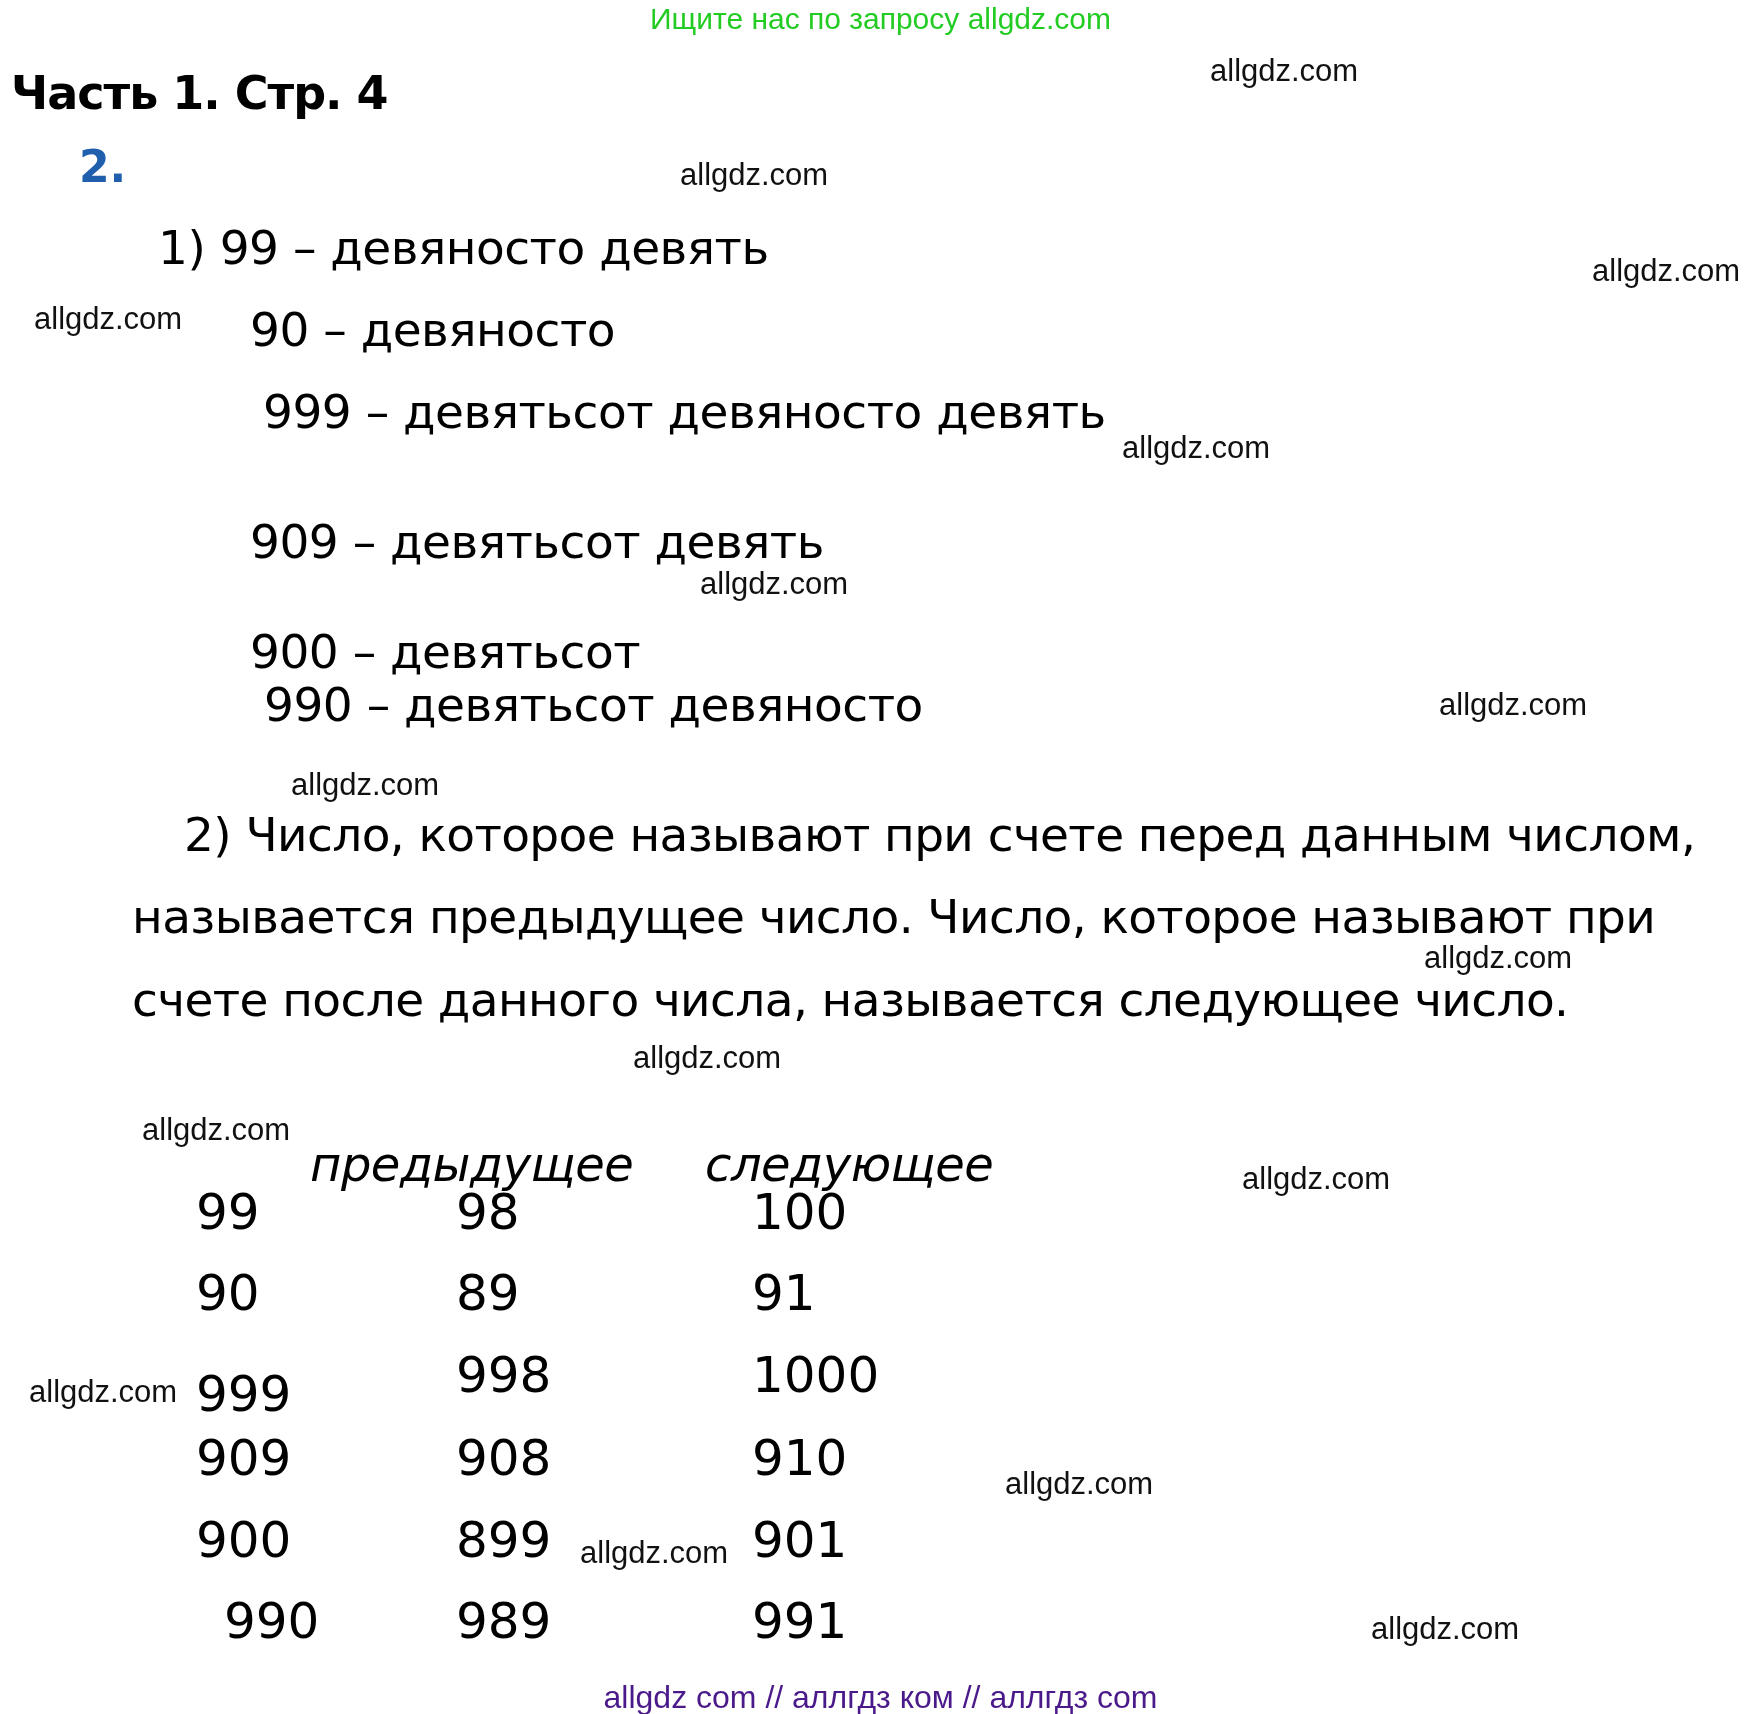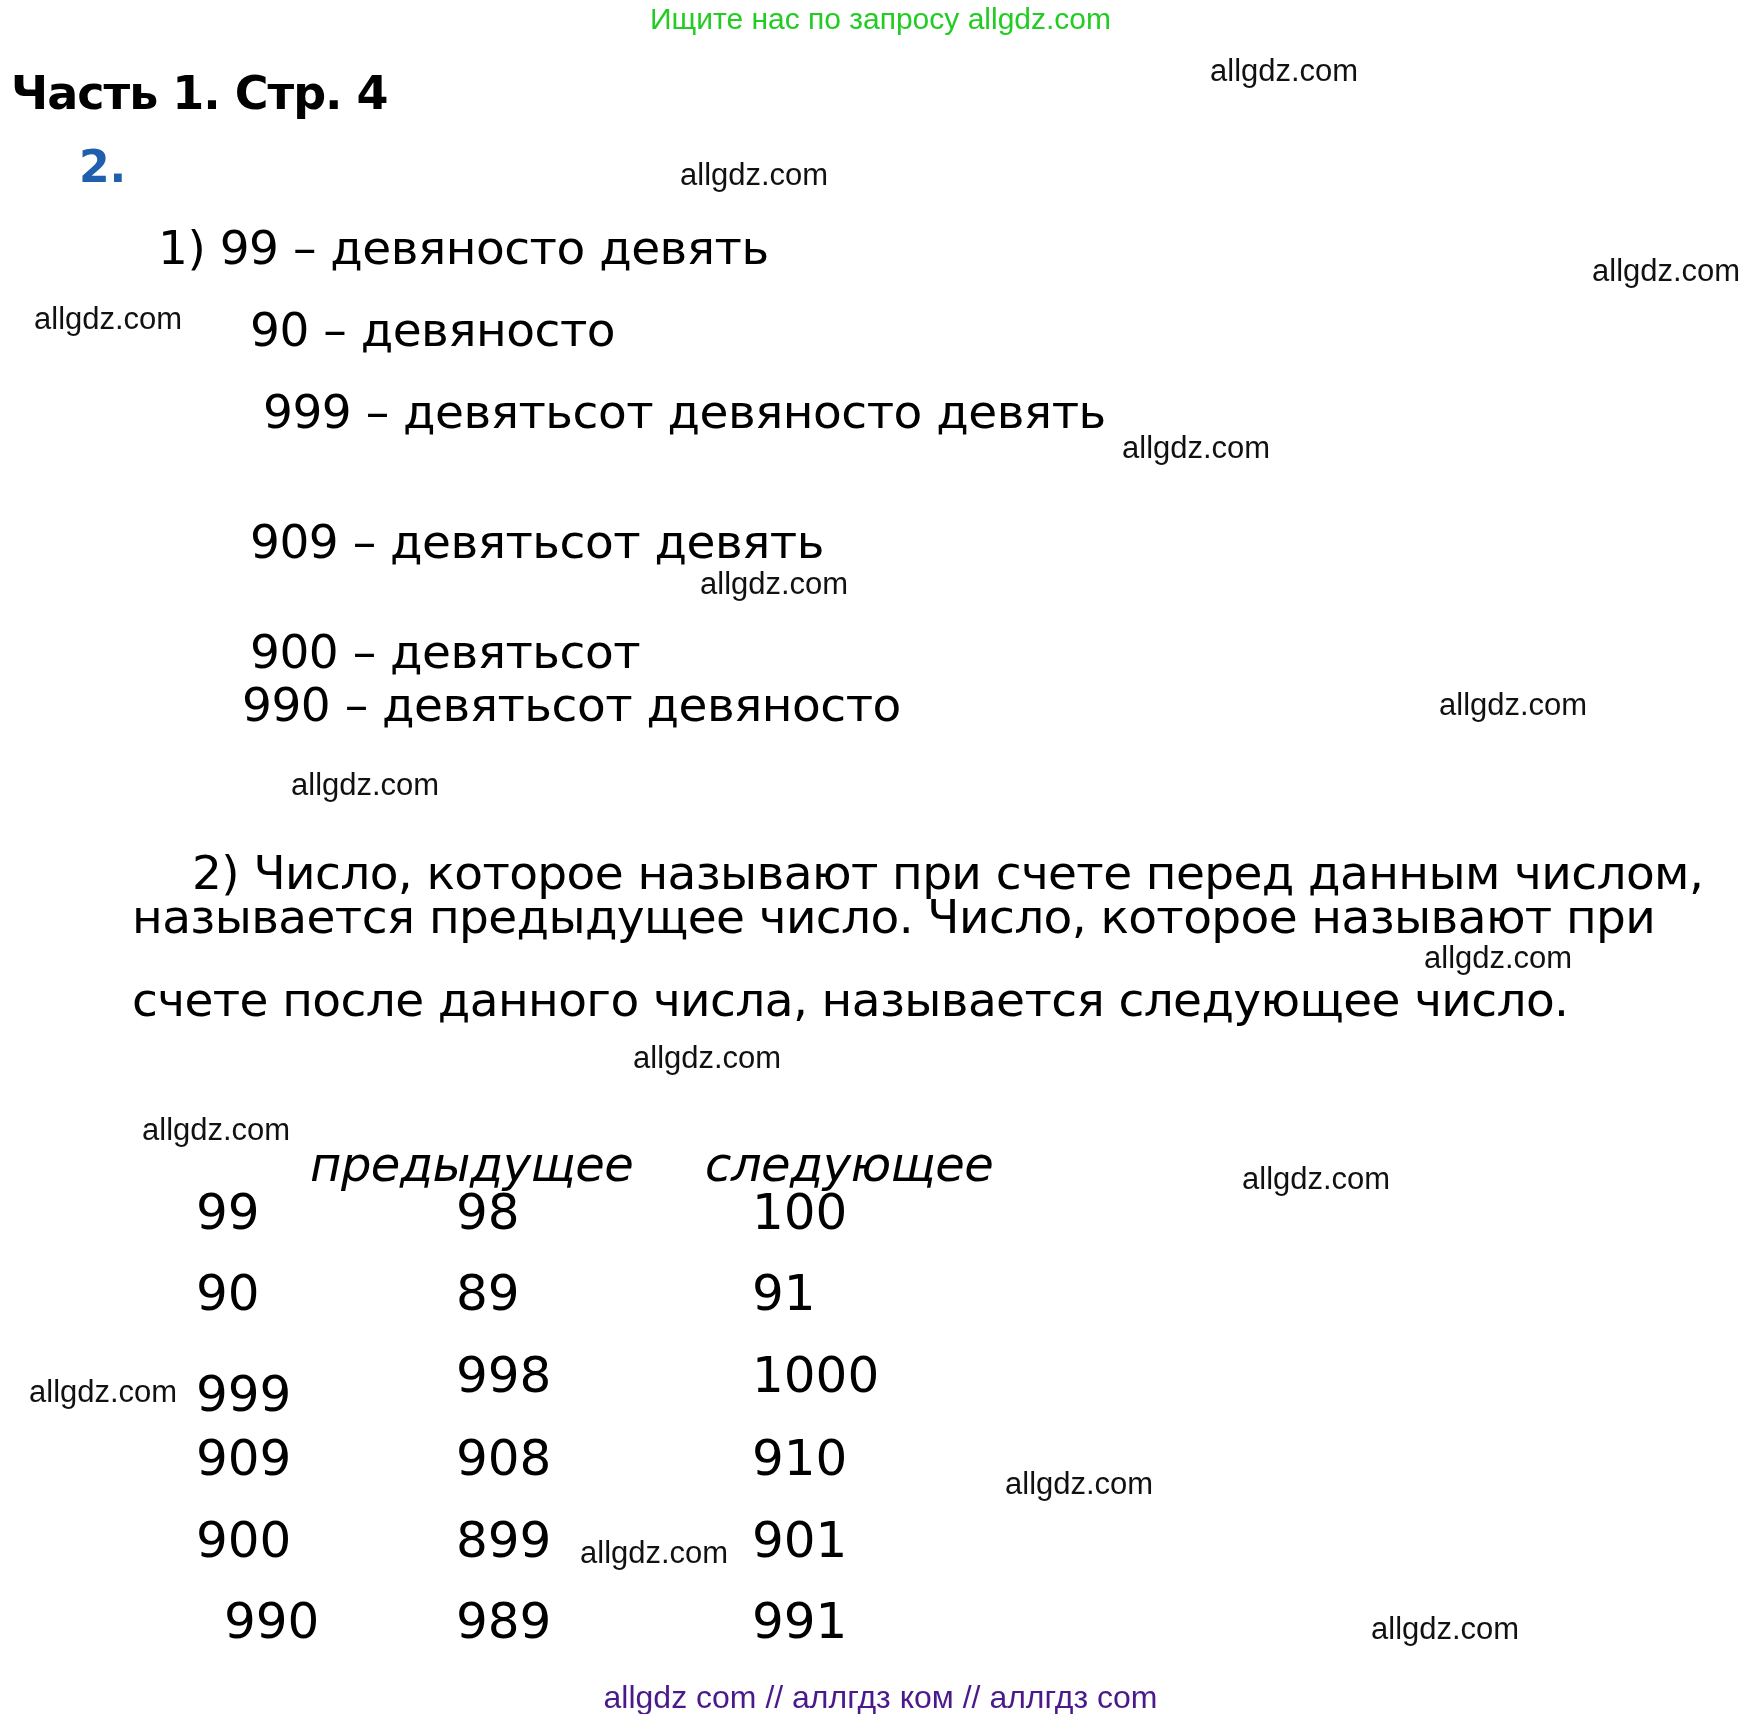--- a/index.html
+++ b/index.html
@@ -24,23 +24,23 @@
 <div class="abs top-banner">Ищите нас по запросу allgdz.com</div>
 
 <div class="abs page-title">Часть 1. Стр. 4</div>
 <div class="abs task-num">2.</div>
 
 <div class="abs line" style="left:158px; top:224px;">1) 99 – девяносто девять</div>
 <div class="abs line" style="left:250px; top:306px;">90 – девяносто</div>
 <div class="abs line" style="left:263px; top:388px;">999 – девятьсот девяносто девять</div>
 <div class="abs line" style="left:250px; top:518px;">909 – девятьсот девять</div>
 <div class="abs line" style="left:250px; top:600px;margin-top:28px;">900 – девятьсот</div>
-<div class="abs line" style="left:242px; top:681px;">990 – девятьсот девяносто</div>
+<div class="abs line" style="left:264px; top:681px;">990 – девятьсот девяносто</div>
 
-<div class="abs para" style="left:192px; top:811px;margin-top:38px;">2)  Число, которое называют при счете перед данным числом,</div>
+<div class="abs para" style="left:184px; top:811px;">2)  Число, которое называют при счете перед данным числом,</div>
 <div class="abs para" style="left:132px; top:893px;">называется предыдущее число.  Число, которое называют при</div>
 <div class="abs para" style="left:132px; top:976px;">счете после  данного числа, называется следующее число.</div>
 
 <div class="abs col-head" style="left:310px; top:1104px;">предыдущее</div>
 <div class="abs col-head" style="left:705px; top:1104px;">следующее</div>
 
 <div>
   <div class="abs cell" style="left:196px; top:1187px;">99</div>
   <div class="abs cell" style="left:456px; top:1187px;">98</div>
   <div class="abs cell" style="left:752px; top:1187px;">100</div>

